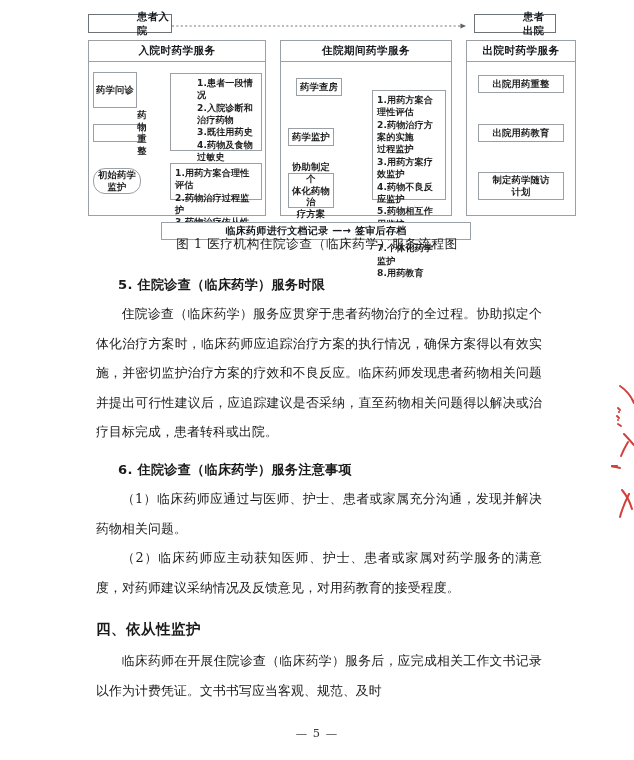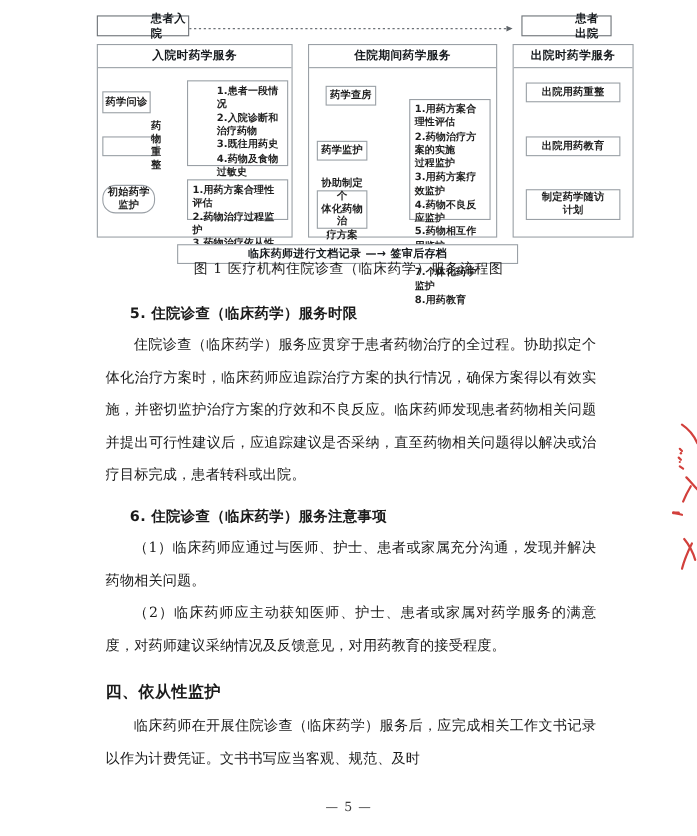--- a/index.html
+++ b/index.html
@@ -203,21 +203,21 @@
     <line x1="521" y1="93" x2="521" y2="124" stroke="#5e6368" stroke-width="1" marker-end="url(#ah)"></line>
     <line x1="521" y1="142" x2="521" y2="172" stroke="#5e6368" stroke-width="1" marker-end="url(#ah)"></line>
   </svg>
 
   <div class="top-box" style="left:88px; top:14px; width:84px; height:19px;">患者入院</div>
   <div class="top-box" style="left:474px; top:14px; width:82px; height:19px;">患者出院</div>
 
   <div class="panel" style="left:88px; top:40px; width:178px; height:176px;">
     <div class="panel-title">入院时药学服务</div>
   </div>
-  <div class="node" style="left:93px; top:83px; width:44px; height:20px; white-space:pre-line;">药学问诊</div>
+  <div class="node" style="left:93px; top:72px; width:44px; height:36px; white-space:pre-line;">药学问诊</div>
   <div class="node" style="left:93px; top:124px; width:44px; height:18px; white-space:pre-line;padding-left:48px;">药物重整</div>
   <div class="node" style="left:93px; top:168px; width:48px; height:26px; white-space:pre-line;border-radius:12px;">初始药学
 监护</div>
   <div class="list-node" style="left:170px; top:73px; width:92px; height:78px; white-space:pre-line;padding-left:26px;">1.患者一段情况
 2.入院诊断和治疗药物
 3.既往用药史
 4.药物及食物过敏史
 5.近期药物治疗的疗效
 和不良反应等</div>
   <div class="list-node" style="left:170px; top:163px; width:92px; height:37px; white-space:pre-line;">1.用药方案合理性评估

